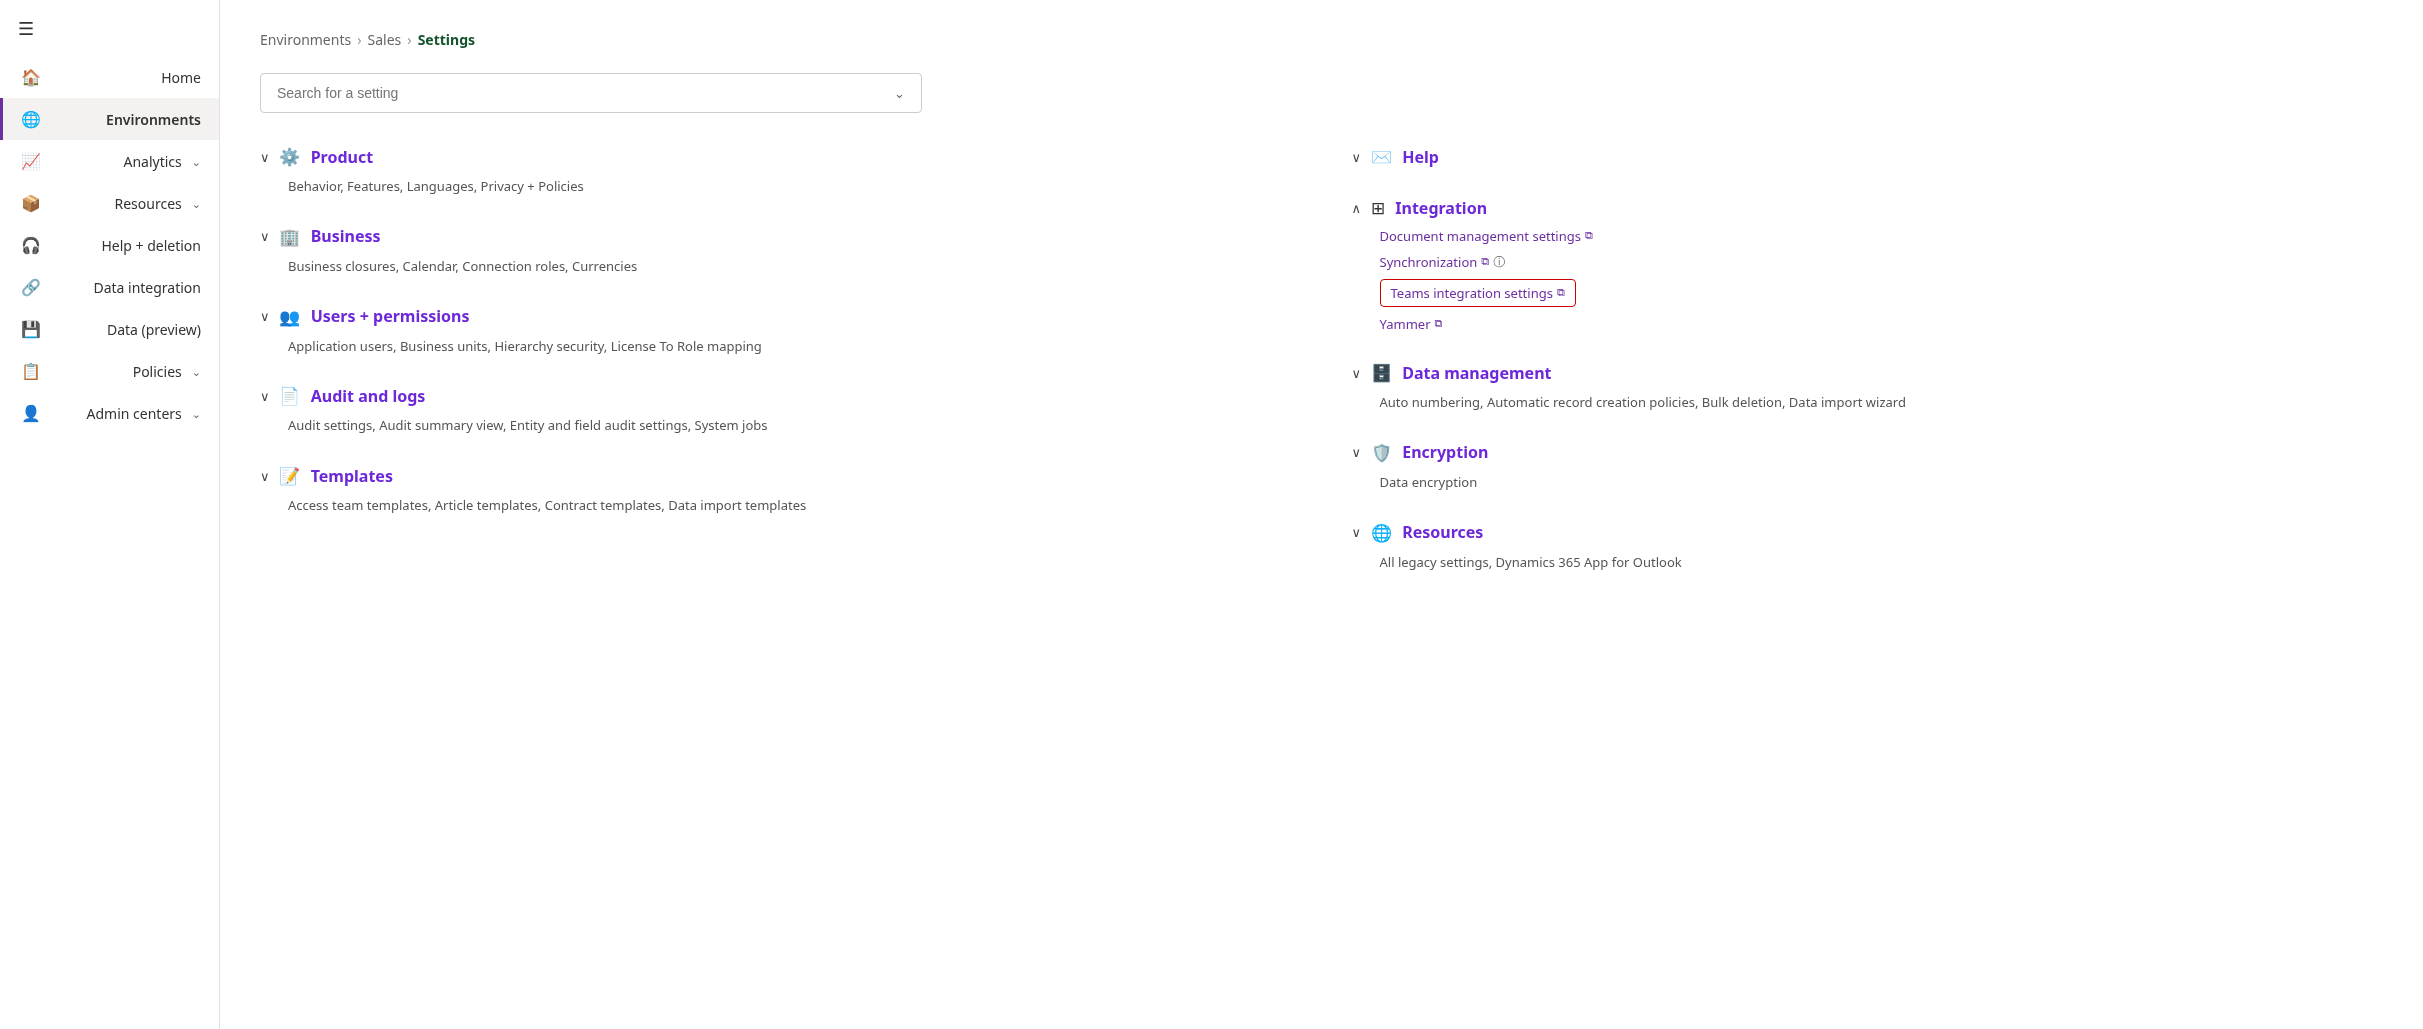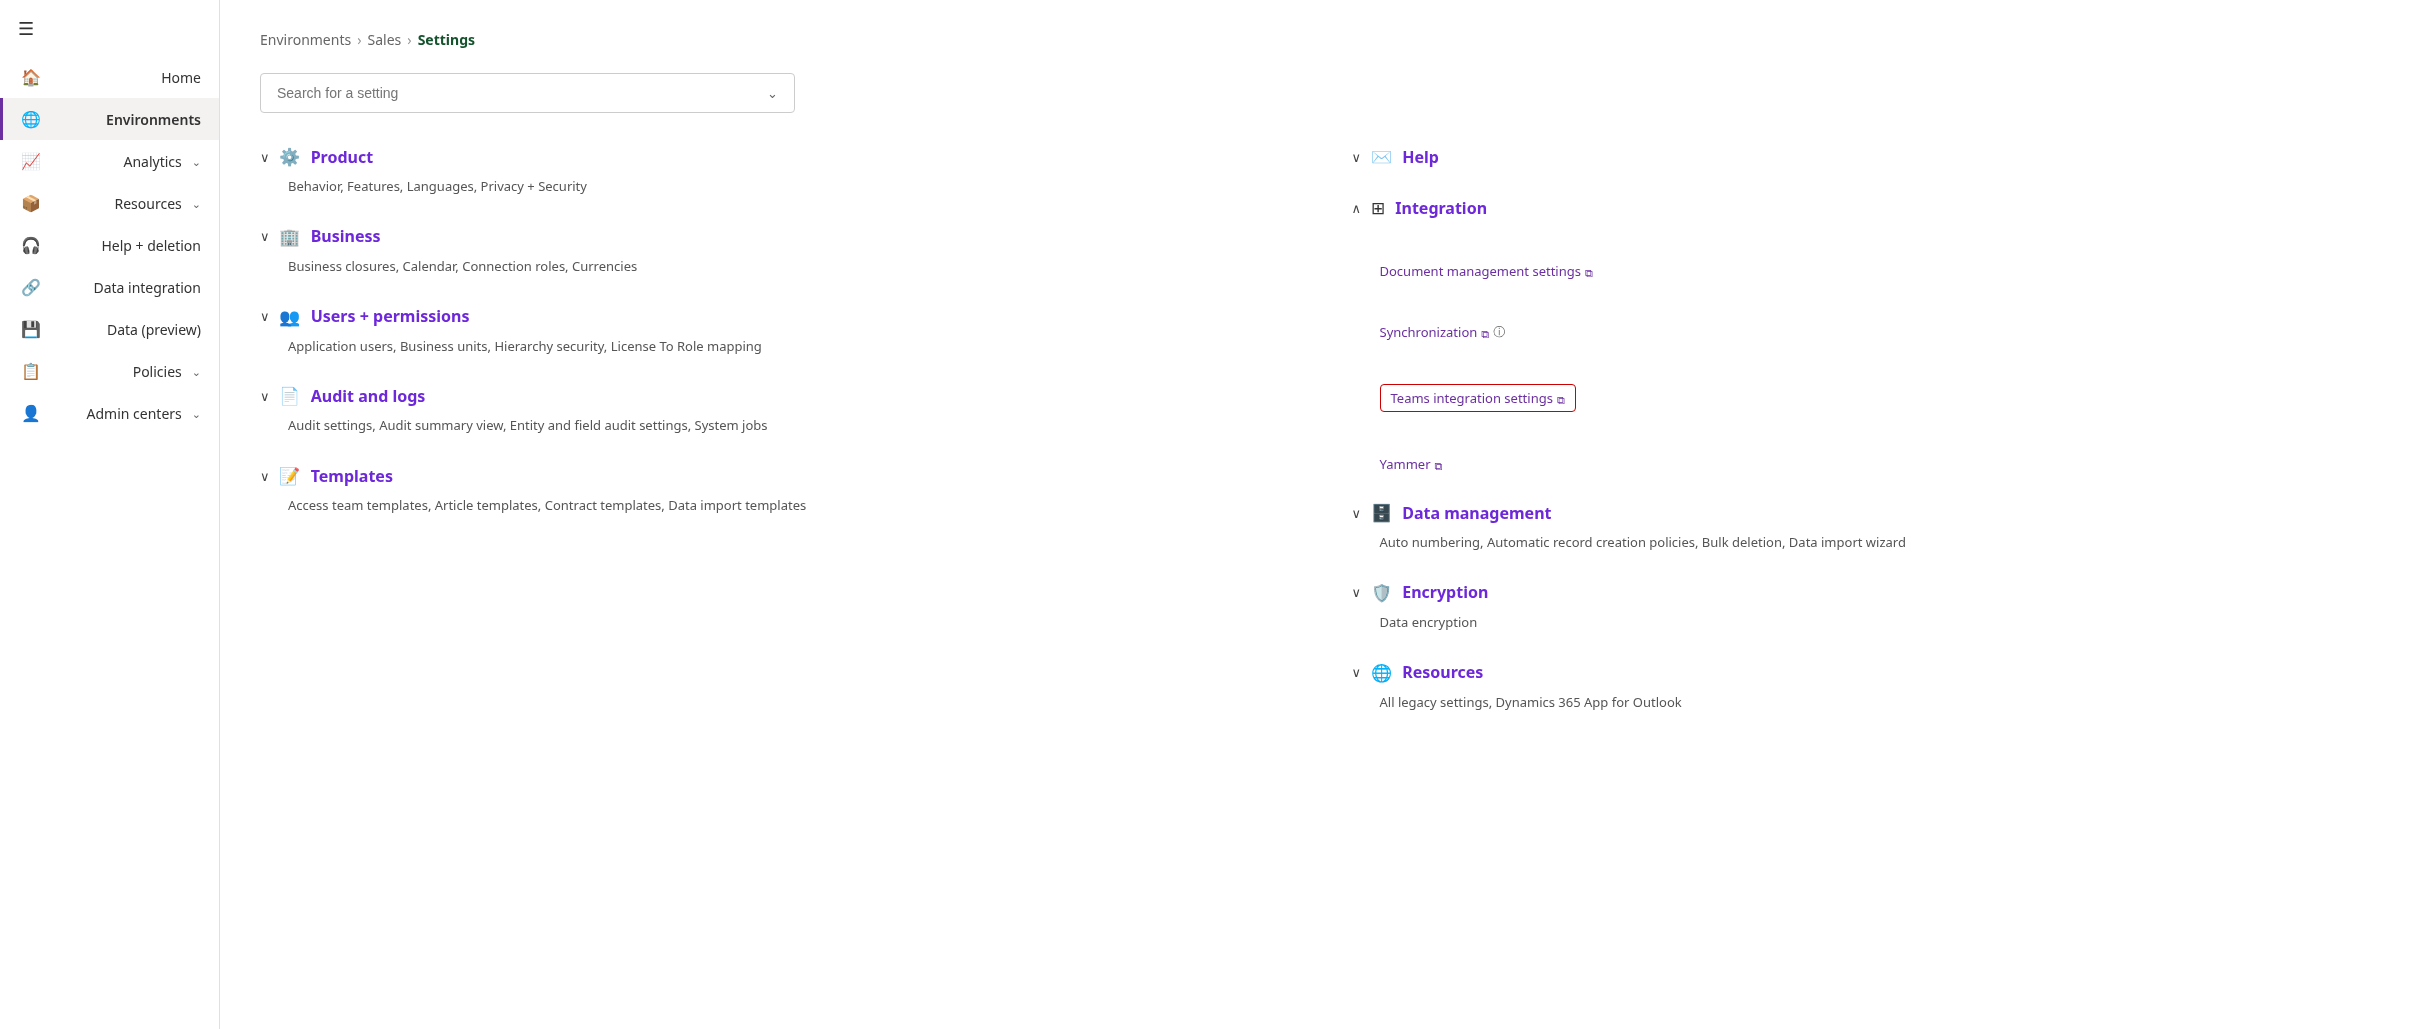--- a/index.html
+++ b/index.html
@@ -57,21 +57,21 @@
       gap: 6px;
     }
     .breadcrumb .sep { color: #999; }
     .breadcrumb .current { font-weight: 700; color: #14532d; }
 
     .search-bar {
       display: flex;
       border: 1px solid #ccc;
       border-radius: 4px;
       padding: 10px 16px;
-      width: 535px;
+      width: 662px;
       max-width: 100%;
       margin-bottom: 32px;
       background: #fff;
     }
     .search-bar input {
       border: none;
       outline: none;
       font-size: 14px;
       flex: 1;
       color: #888;
@@ -107,24 +107,23 @@
       display: flex;
       flex-direction: column;
       gap: 8px;
       margin-top: 4px;
     }
     .section-link {
       font-size: 13px;
       color: #6b2fa0;
       cursor: pointer;
       display: inline-flex;
-      align-items: flex-end;
+      align-items: flex-start;
       gap: 4px;
       text-decoration: none;
-      margin-top: 35px;
     }
     .section-link.highlighted {
       border: 1.5px solid #c00;
       padding: 4px 10px;
       display: inline-flex;
       width: fit-content;
       border-radius: 4px;
     }
     .ext-icon { font-size: 11px; }
     .info-icon { font-size: 12px; color: #666; }
@@ -200,21 +199,21 @@
   </div>
 
   <div class="settings-grid">
     <div id="left-col">
     <div class="section">
       <div class="section-header">
         <span class="chevron">∨</span>
         <span class="section-icon">⚙️</span>
         <span class="section-title">Product</span>
       </div>
-  <div class="section-body">Behavior, Features, Languages, Privacy + Security</div>
+  <div class="section-body">Behavior, Features, Languages, Privacy + Policies</div>
         </div>
     <div class="section">
       <div class="section-header">
         <span class="chevron">∨</span>
         <span class="section-icon">🏢</span>
         <span class="section-title">Business</span>
       </div>
   <div class="section-body">Business closures, Calendar, Connection roles, Currencies</div>
         </div>
     <div class="section">

